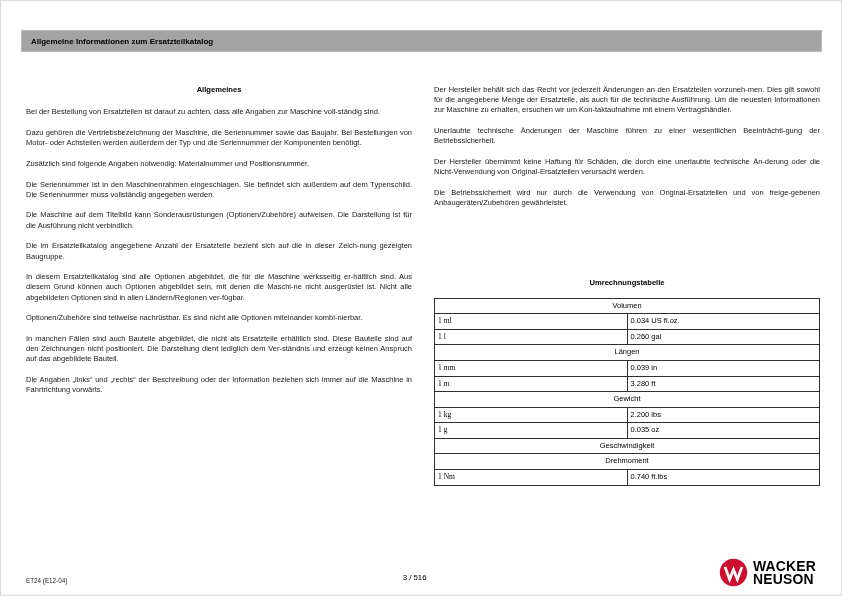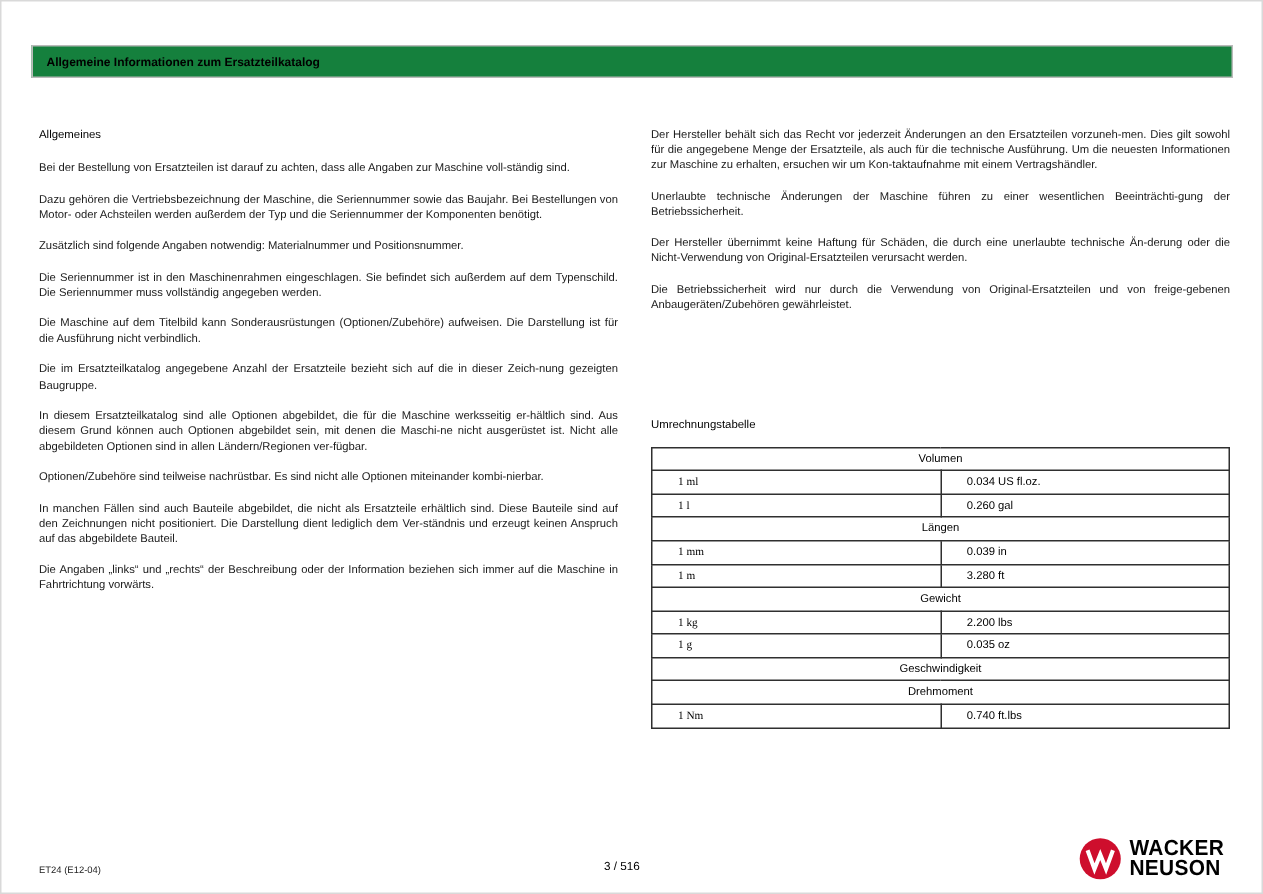--- a/index.html
+++ b/index.html
@@ -12,37 +12,37 @@
     overflow:hidden;
   }
   .page{
     position:absolute;inset:0;
     background:#ffffff;
     border:1px solid #d9d9d9;
     box-sizing:border-box;
   }
   .header-bar{
     position:absolute;left:20px;right:19px;top:29px;height:22px;
-    background:#15803d;
+    background:#a3a3a3;
     border:1px solid #bababa;
     box-sizing:border-box;
     display:flex;align-items:center;
     padding:0 9px;
   }
   .header-bar .title{font-size:8px;font-weight:bold;color:#000;}
   .columns{
     position:absolute;left:25px;top:84px;width:794px;
     display:flex;gap:22px;
   }
   .col{flex:1;min-width:0;font-size:7.5px;line-height:10.2px;text-align:justify;color:#1a1a1a;}
-  .col h3{font-size:7.6px;font-weight:normal;margin:0 0 12px 0;text-align:left;color:#000;}
+  .col h3{font-size:7.6px;font-weight:bold;margin:0 0 12px 0;text-align:center;color:#000;}
   .col p{margin:0 0 10.5px 0;}
   h3.table-heading{margin:70px 0 9px 0;}
   table.conv{width:100%;border-collapse:collapse;font-size:7.5px;color:#000;table-layout:fixed;}
-  table.conv td{border:1px solid #2f2f2f;padding:3px 17px;line-height:8.6px;overflow:hidden;}
+  table.conv td{border:1px solid #2f2f2f;padding:3px 3px;line-height:8.6px;overflow:hidden;}
   table.conv td.metric{width:50%;font-family:Liberation Serif, serif;}
   table.conv tr.sec td{text-align:center;}
   .footer{position:absolute;left:25px;right:22px;bottom:6px;height:42px;}
   .doc-code{position:absolute;left:0;bottom:5px;font-size:6.3px;color:#222;}
   .page-num{position:absolute;left:49%;transform:translateX(-50%);bottom:7px;font-size:7.8px;color:#000;}
   .logo{position:absolute;right:0;bottom:2px;display:flex;align-items:center;gap:5px;}
   .logo-text{font-weight:bold;font-size:14.5px;line-height:12.6px;letter-spacing:0.2px;color:#000;transform:scaleX(0.96);transform-origin:left center;}
   .logo-text div{white-space:nowrap;}
 </style>
 </head>

